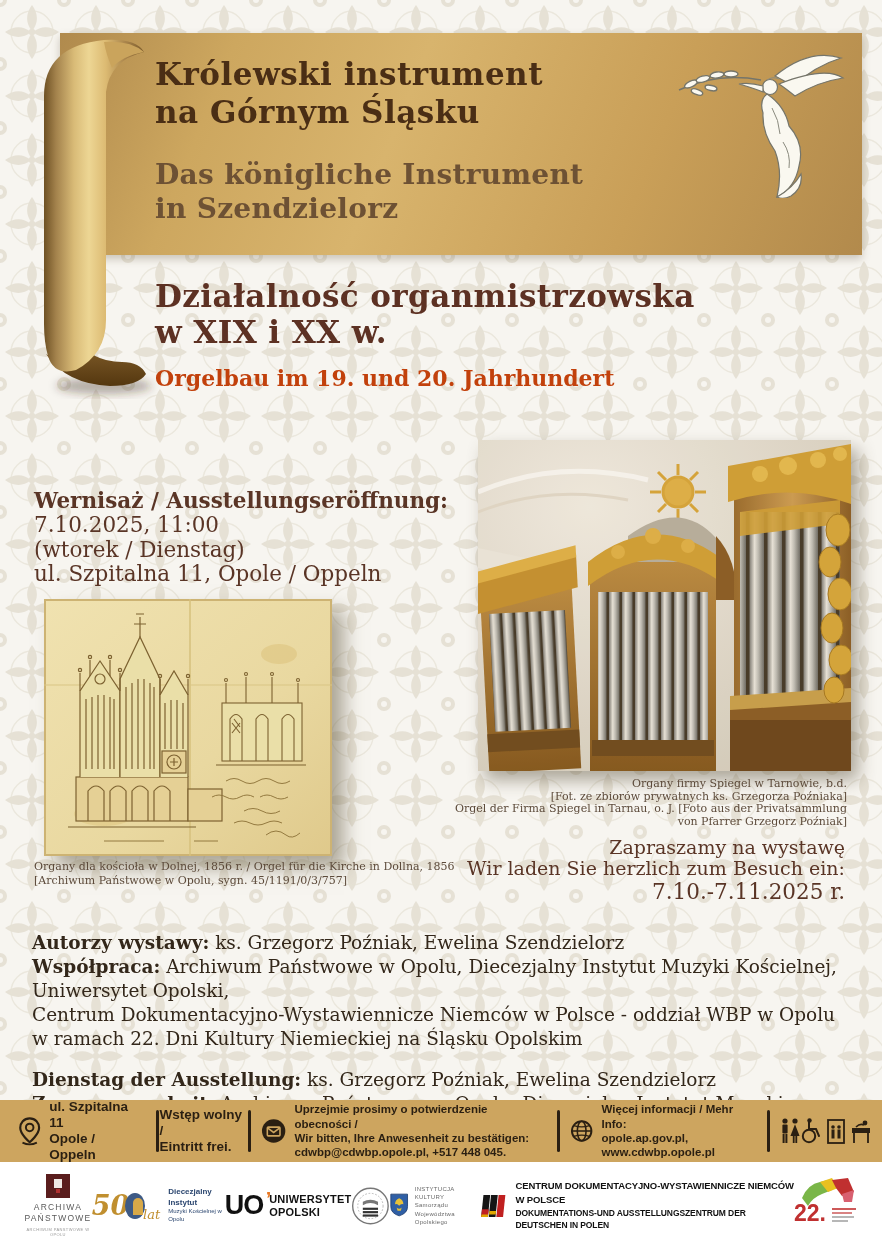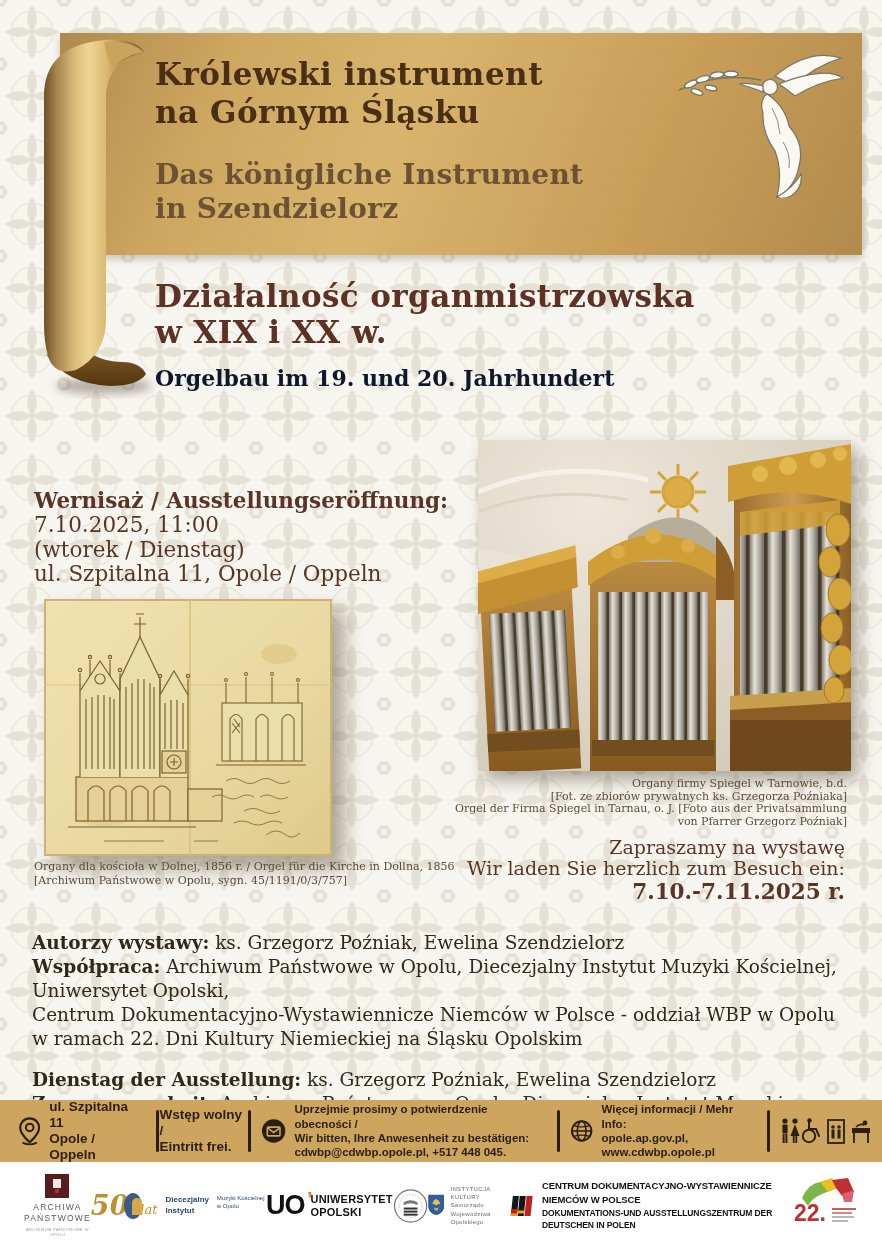--- a/index.html
+++ b/index.html
@@ -13,39 +13,39 @@
           box-shadow:0 4px 8px rgba(70,55,25,.25);}
   .curl{position:absolute;left:22px;top:24px;z-index:3;}
   .angel{position:absolute;left:675px;top:46px;z-index:2;}
   .banner-text{position:absolute;left:155px;top:56px;z-index:2;}
   .title-pl{font-size:31px;font-weight:bold;line-height:1.22;color:#4a2e15;letter-spacing:.5px;}
   .title-de{font-size:28px;font-weight:bold;line-height:1.22;color:#6d5134;margin-top:26px;letter-spacing:.3px;}
 
   
   .subtitle{position:absolute;left:155px;top:279px;z-index:1;}
   .sub-pl{font-size:31px;font-weight:bold;line-height:1.15;color:#5d3123;letter-spacing:.4px;}
-  .sub-de{font-size:22px;font-weight:bold;color:#0f172a;margin-top:15px;}
+  .sub-de{font-size:22px;font-weight:bold;color:#c2410c;margin-top:15px;}
 
   
   .event{position:absolute;left:34px;top:449px;z-index:1;color:#5a3526;font-size:21.5px;line-height:1.13;}
   .event .hd{font-weight:bold;margin-top:40px;}
 
   
   .photo{position:absolute;left:478px;top:440px;width:373px;height:331px;z-index:1;
          box-shadow:7px 9px 16px rgba(80,68,45,.45);}
   .drawing{position:absolute;left:44px;top:599px;width:288px;height:257px;z-index:1;
            box-shadow:12px 12px 18px rgba(95,85,60,.5);}
   .cap{position:absolute;z-index:1;font-size:11px;color:#5c4a3a;}
   .cap-photo{right:35px;top:778px;text-align:right;line-height:1.14;}
   .cap-drawing{left:34px;top:860px;text-align:left;line-height:1.3;}
 
   
   .invite{position:absolute;right:37px;top:837px;z-index:1;text-align:right;color:#5a3526;
           font-size:19px;line-height:1.12;}
-  .invite .dates{font-weight:bold;font-size:21.5px;}
+  .invite .dates{font-weight:normal;font-size:21.5px;}
 
   
   .credits{position:absolute;left:32px;top:931px;z-index:1;color:#33271a;font-size:18.5px;line-height:1.3;}
   .credits p{margin:0;}
   .credits p+p{margin-top:17px;}
 
   
   .footbar{position:absolute;left:0;top:1100px;width:882px;height:62px;z-index:2;background:#cda55f;
            display:flex;align-items:center;box-sizing:border-box;padding:0 10px 0 18px;
            font-family:"Liberation Sans", sans-serif;color:#2a1f12;}
@@ -478,21 +478,21 @@
       </div>
       <div class="arch-s">ARCHIWUM PAŃSTWOWE W OPOLU</div>
     </div>
 
     <div class="logo">
       <span class="inst-50">50</span>
       <span class="inst-badge">
           <span></span>
         </span>
       <span class="inst-lat">lat</span>
-      <span style="display:flex;flex-direction:row;">
+      <span style="display:flex;flex-direction:column;">
         <span class="inst-n1">Diecezjalny Instytut</span>
         <span class="inst-n2">Muzyki Kościelnej w Opolu</span>
       </span>
     </div>
 
     <div class="logo">
       <span class="uo-mark"><span>UO</span><em>’</em></span>
       <span class="uo-n">
         <span style="display:block;">UNIWERSYTET</span>
         <span style="display:block;">OPOLSKI</span>

